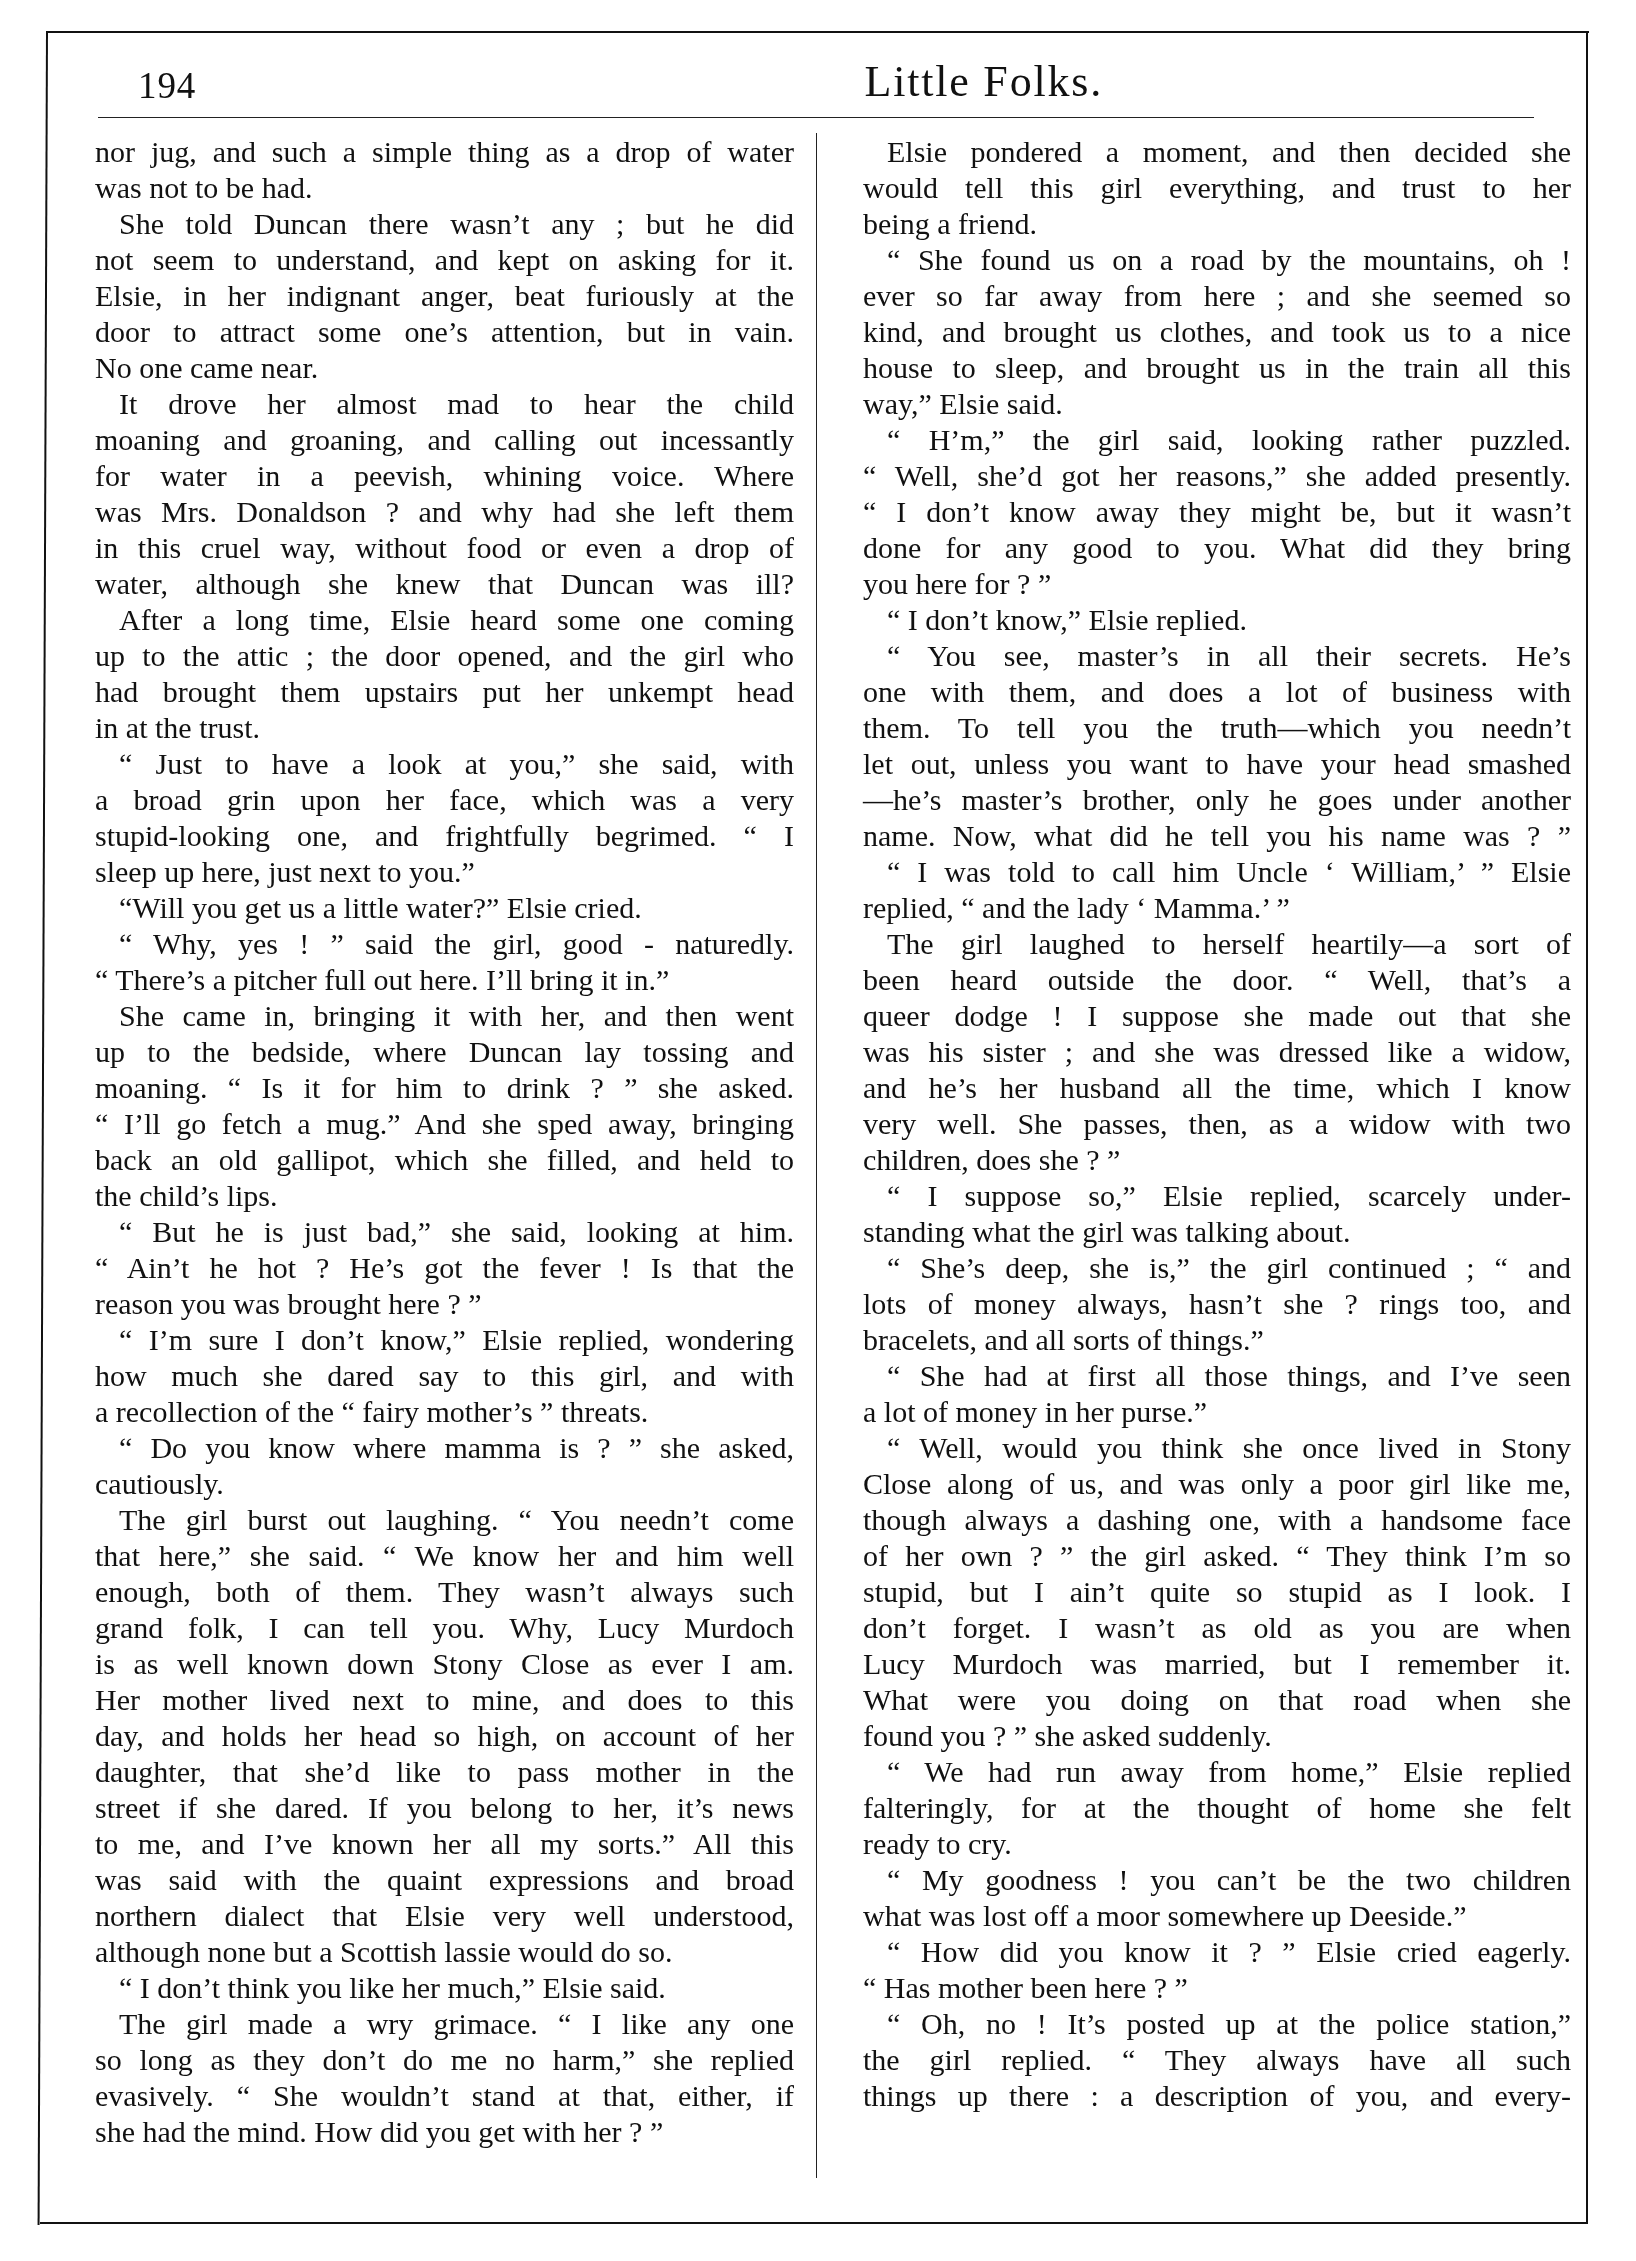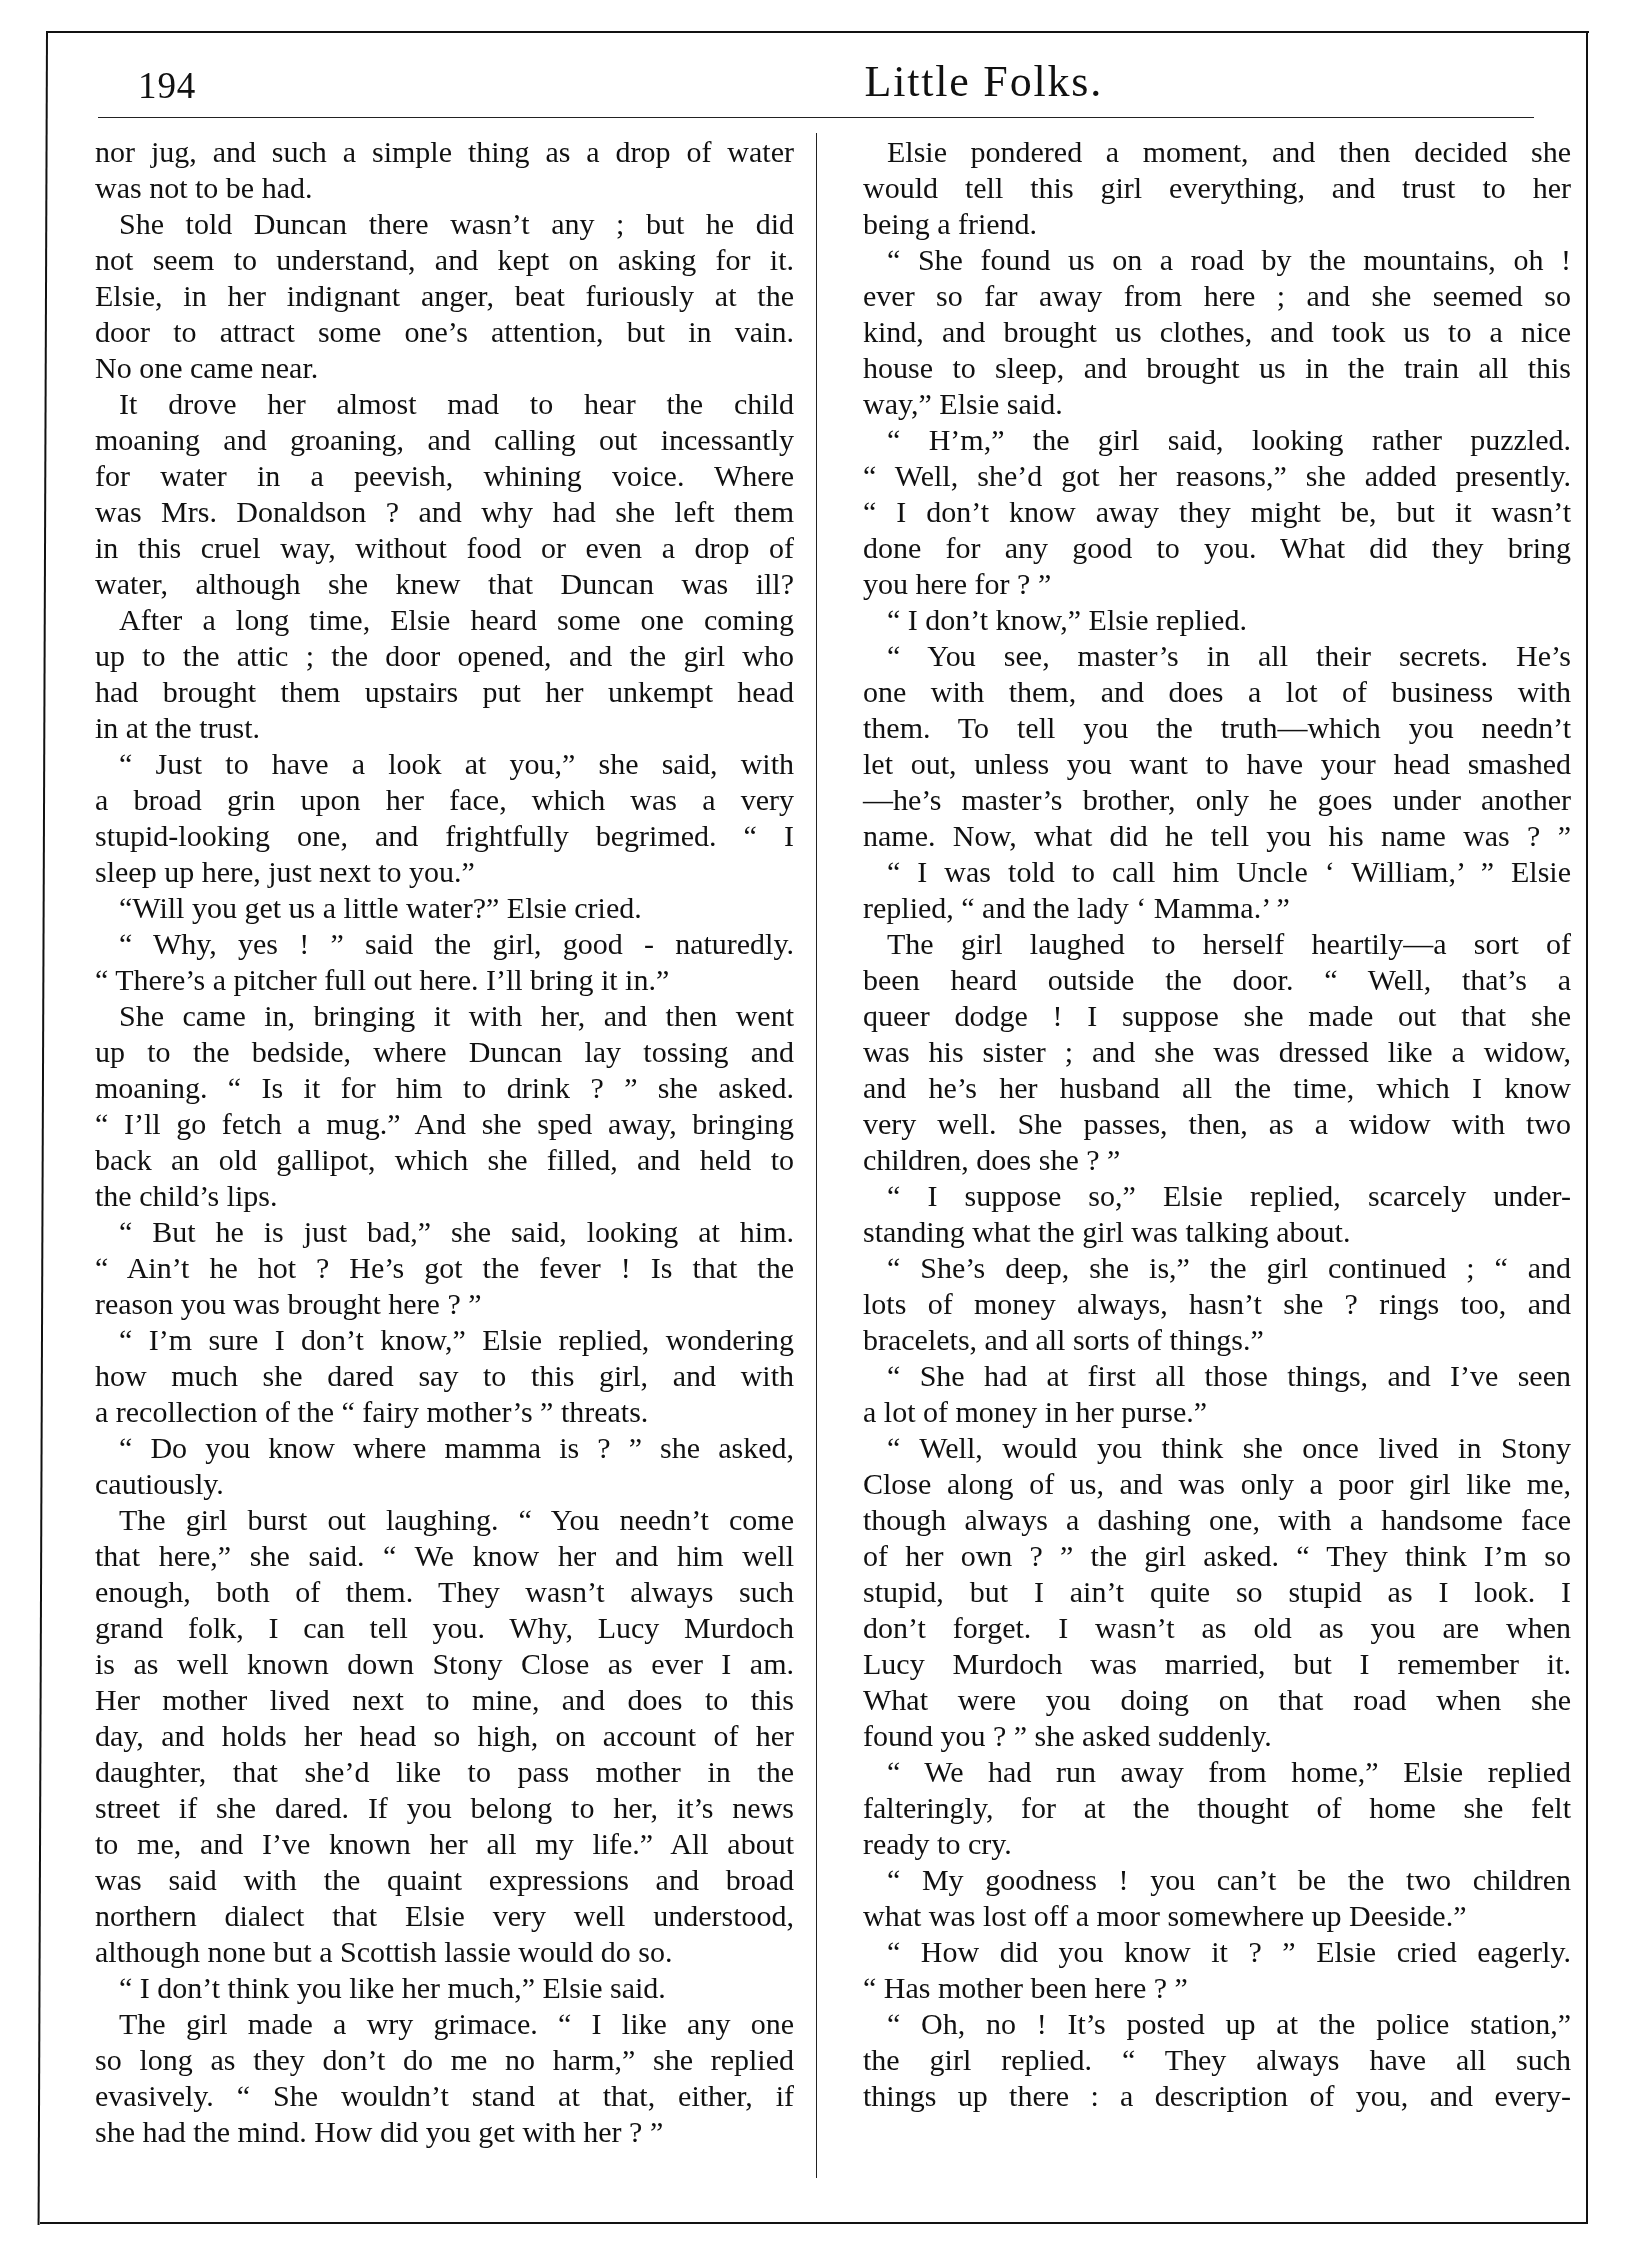--- a/index.html
+++ b/index.html
@@ -91,21 +91,21 @@
     <span class="line last">cautiously.</span>
     <span class="line indent">The girl burst out laughing. “ You needn’t come</span>
     <span class="line">that here,” she said. “ We know her and him well</span>
     <span class="line">enough, both of them. They wasn’t always such</span>
     <span class="line">grand folk, I can tell you. Why, Lucy Murdoch</span>
     <span class="line">is as well known down Stony Close as ever I am.</span>
     <span class="line">Her mother lived next to mine, and does to this</span>
     <span class="line">day, and holds her head so high, on account of her</span>
     <span class="line">daughter, that she’d like to pass mother in the</span>
     <span class="line">street if she dared. If you belong to her, it’s news</span>
-    <span class="line">to me, and I’ve known her all my life.” All about</span>
+    <span class="line">to me, and I’ve known her all my sorts.” All this</span>
     <span class="line">was said with the quaint expressions and broad</span>
     <span class="line">northern dialect that Elsie very well understood,</span>
     <span class="line last">although none but a Scottish lassie would do so.</span>
     <span class="line indent last">“ I don’t think you like her much,” Elsie said.</span>
     <span class="line indent">The girl made a wry grimace. “ I like any one</span>
     <span class="line">so long as they don’t do me no harm,” she replied</span>
     <span class="line">evasively. “ She wouldn’t stand at that, either, if</span>
     <span class="line last">she had the mind. How did you get with her ? ”</span>
   </div>
 <div class="column-divider"></div>

